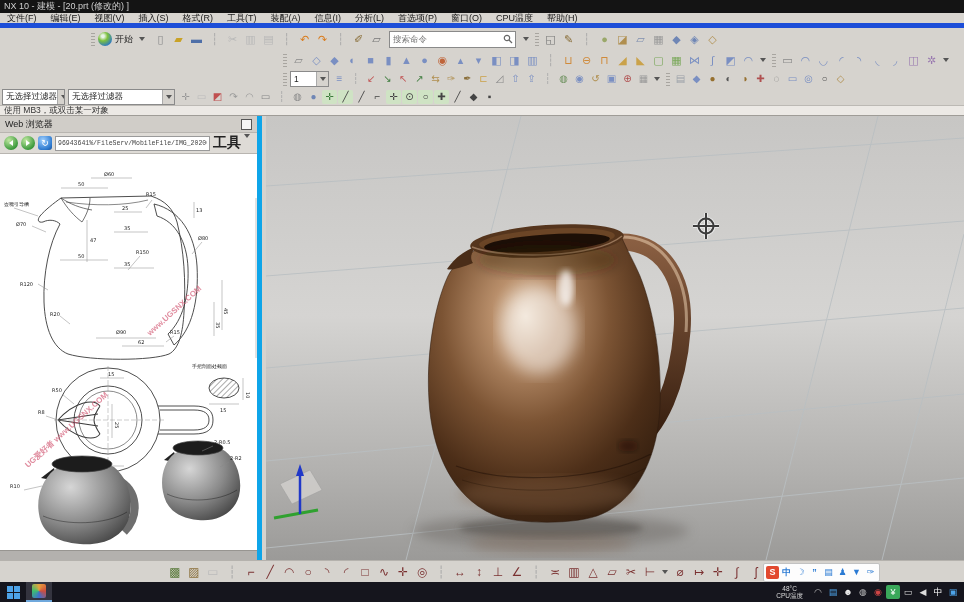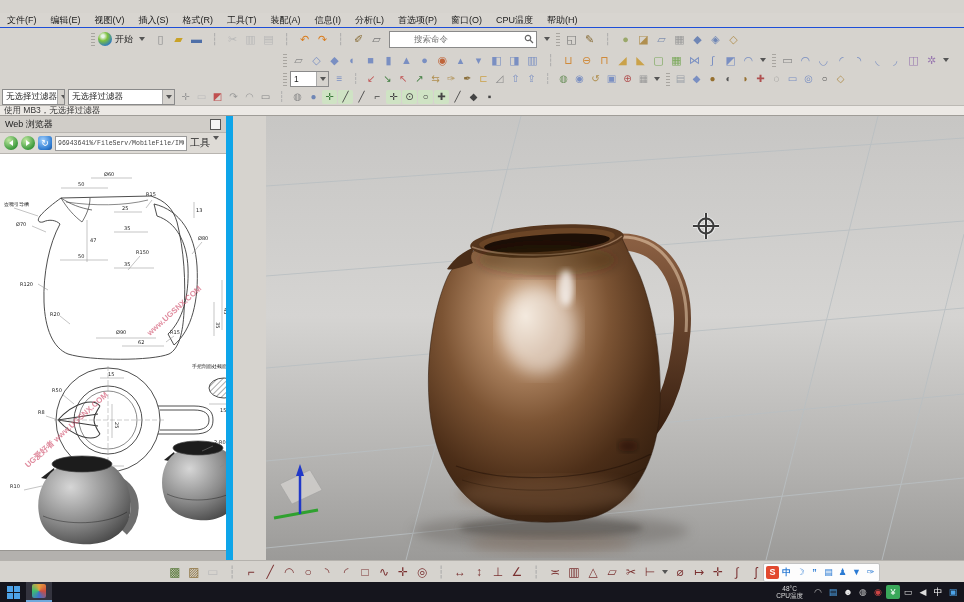--- a/index.html
+++ b/index.html
@@ -5,21 +5,21 @@
   html,body{margin:0;padding:0;background:#555;}
   .app{position:relative;width:964px;height:602px;overflow:hidden;
        font-family:"Liberation Sans","DejaVu Sans",sans-serif;background:#d6d3ce;font-size:9px;color:#222;}
   
   .titlebar{position:absolute;left:0;top:0;width:964px;height:13px;background:#141414;color:#cfcfcf;
             display:flex;align-items:center;padding-left:4px;box-sizing:border-box;font-size:9px;}
   .recorder{position:absolute;right:0;top:0;width:106px;height:27px;background:#262626;border-radius:0 0 0 6px;
             display:flex;align-items:center;justify-content:center;gap:6px;color:#e4e4e4;font-size:9px;z-index:50;}
   .rec-dot{width:7px;height:7px;border-radius:50%;background:#e05548;}
   .rec-sep{width:1px;height:12px;background:#555;}
-  .menubar{position:absolute;left:0;top:13px;width:964px;height:15px;background:#d8d5d0;border-bottom:1px solid #1d4ed8;
+  .menubar{position:absolute;left:0;top:13px;width:964px;height:15px;background:#d8d5d0;border-bottom:5px solid #1d4ed8;
            display:flex;align-items:center;box-sizing:border-box;text-align:center;}
   .menu-item{padding:0 7px;font-size:9px;color:#1a1a1a;}
   
   .tb{position:absolute;left:0;width:964px;display:flex;align-items:center;background:#d6d3ce;box-sizing:border-box;}
   .row1{top:28px;height:22px;}
   .row2{top:50px;height:20px;}
   .row3{top:70px;height:18px;}
   .selbar{top:88px;height:17px;}
   .tb .handle{width:4px;height:13px;margin:0 3px;
       background:repeating-linear-gradient(180deg,#a8a5a0 0,#a8a5a0 1px,transparent 1px,transparent 3px);}
@@ -27,40 +27,40 @@
   .icon{display:inline-flex;align-items:center;justify-content:center;width:17px;height:16px;
         font-size:11px;line-height:1;border-radius:2px;}
   .row3 .icon,.selbar .icon{width:15px;height:14px;font-size:10px;}
   .caret{display:inline-block;width:0;height:0;border-left:3px solid transparent;border-right:3px solid transparent;
          border-top:4px solid #555;margin:0 3px;}
   .startgrp{display:flex;align-items:center;gap:3px;margin-right:4px;}
   .nx-ball{width:14px;height:14px;border-radius:50%;
      background:radial-gradient(circle at 35% 30%,#e8f4e8 10%,#7ec13e 35%,#2f7bbf 75%,#1c4e86 100%);}
   .searchbox{display:flex;align-items:center;margin:0 4px;border:1px solid #8a8a8a;background:#fff;height:15px;padding-right:2px;}
   .searchbox input{border:0;outline:none;width:108px;height:13px;font-size:8.5px;padding-left:3px;
-        font-family:"Liberation Sans","DejaVu Sans",sans-serif;color:#333;margin-left:21px;}
+        font-family:"Liberation Sans","DejaVu Sans",sans-serif;color:#333;}
   .combo{display:flex;align-items:center;justify-content:space-between;background:#fff;border:1px solid #8a8a8a;
          height:14px;font-size:8.5px;padding-left:3px;margin-right:3px;overflow:hidden;white-space:nowrap;}
   .combo .cbtn{width:11px;height:14px;background:#d6d3ce;border-left:1px solid #aaa;display:flex;align-items:center;justify-content:center;flex:none;}
   
   .promptbar{position:absolute;left:0;top:105px;width:964px;height:11px;background:#ece9e5;border-top:1px solid #bcb9b4;
              border-bottom:1px solid #9f9c97;display:flex;align-items:center;padding-left:4px;box-sizing:border-box;font-size:8.5px;color:#333;}
   
-  .panel{position:absolute;left:0;top:116px;width:233px;height:444px;background:#0ea5e9;border-right:7px solid #0ea5e9;box-sizing:border-box;}
+  .panel{position:absolute;left:0;top:116px;width:262px;height:444px;background:#0ea5e9;border-right:5px solid #0ea5e9;box-sizing:border-box;}
   .panel-header{height:16px;background:#d0cdc8;display:flex;align-items:center;justify-content:space-between;
                 padding:0 5px;font-size:9px;color:#222;border-bottom:1px solid #b8b5b0;}
   .winbtn{width:9px;height:9px;border:1px solid #555;background:#f4f4f4;}
   .panel-toolbar{height:20px;display:flex;align-items:center;gap:3px;padding:0 4px;background:#dedbd6;border-bottom:1px solid #b8b5b0;}
   .navbtn{width:14px;height:14px;border-radius:50%;flex:none;display:flex;align-items:center;justify-content:center;
           background:radial-gradient(circle at 35% 30%,#bfe8a0,#3d9a3d 70%,#1f6e1f);}
   .sharebtn{width:14px;height:14px;border-radius:3px;flex:none;display:flex;align-items:center;justify-content:center;
           background:radial-gradient(circle at 35% 30%,#9fd0ff,#2f7bd0 70%,#1b4f94);color:#fff;font-size:9px;}
   .addr{flex:1;height:13px;border:1px solid #9a9a9a;background:#fff;font-size:6.5px;color:#444;
         font-family:"Liberation Mono","DejaVu Sans Mono",monospace;padding:0 2px;overflow:hidden;white-space:nowrap;}
-  .tools{display:flex;align-items:flex-start;font-size:10px;color:#222;}
+  .tools{display:flex;align-items:flex-start;font-size:14px;color:#222;font-weight:bold;}
   .panel-content{height:396px;background:#fff;overflow:hidden;}
   .panel-foot{height:11px;background:#b3b1ae;border-top:1px solid #979591;}
   svg text.dimt{font-size:5px;fill:#222;font-family:"DejaVu Sans",sans-serif;}
   svg text.note{font-size:5px;fill:#222;}
   svg text.wm{font-size:8px;font-weight:bold;fill:#d4607a;opacity:.72;}
   
   .viewport{position:absolute;left:266px;top:116px;width:698px;height:444px;}
   
   .bottombar{position:absolute;left:0;top:560px;width:964px;height:22px;background:#d6d3ce;border-top:1px solid #b5b2ad;
              display:flex;align-items:center;box-sizing:border-box;padding-left:166px;}
@@ -75,20 +75,23 @@
   .tb-appicon{width:14px;height:14px;border-radius:2px;background:conic-gradient(#e8a33d,#cf4d3d,#3d6fcf,#3dbf6f,#e8a33d);}
   .tb-right{margin-left:auto;display:flex;align-items:center;gap:2px;padding-right:4px;}
   .cpu{display:flex;flex-direction:column;align-items:center;justify-content:center;color:#ddd;font-size:6.5px;line-height:1.15;margin-right:6px;}
   .tray .icon{width:14px;height:14px;font-size:9px;}
 </style>
 </head>
 <body>
 
 <div class="app">
 
+  <div class="titlebar">
+    <span>NX 10 - 建模 - [20.prt (修改的) ]</span>
+  </div>
 
 
   <div class="menubar">
 
   <span class="menu-item">文件(F)</span>
       <span class="menu-item">编辑(E)</span>
       <span class="menu-item">视图(V)</span>
       <span class="menu-item">插入(S)</span>
       <span class="menu-item">格式(R)</span>
       <span class="menu-item">工具(T)</span>
@@ -277,21 +280,21 @@
         <span class="icon" style="color: rgb(68, 68, 68); background: rgb(207, 227, 196);">⊙</span>
         <span class="icon" style="color: rgb(68, 68, 68); background: rgb(207, 227, 196);">○</span>
         <span class="icon" style="color: rgb(68, 68, 68); background: rgb(207, 227, 196);">✚</span>
         <span class="icon" style="color: rgb(68, 68, 68);">╱</span>
         <span class="icon" style="color: rgb(68, 68, 68);">◆</span>
         <span class="icon" style="color: rgb(68, 68, 68);">▪</span>
       </div>
   </div>
 
   <div class="promptbar">
-    <span>使用 MB3，无选择过滤器</span>
+    <span>使用 MB3，或双击某一对象</span>
   </div>
 
   <div class="panel">
     <div class="panel-header">
       <span>Web 浏览器</span>
       <span class="winbtn"></span>
     </div>
     <div class="panel-toolbar">
       <span class="navbtn">
         <svg width="8" height="8" viewBox="0 0 8 8">

